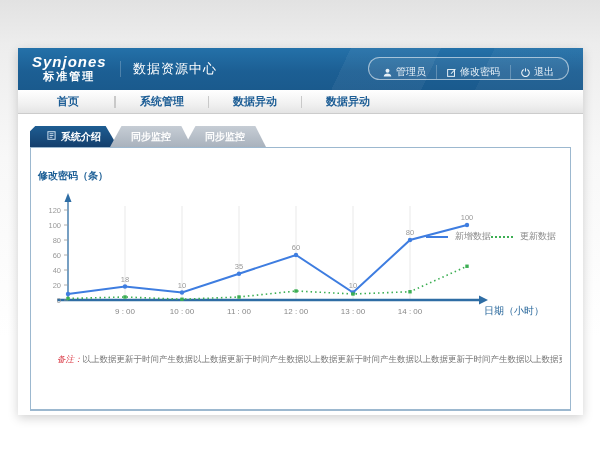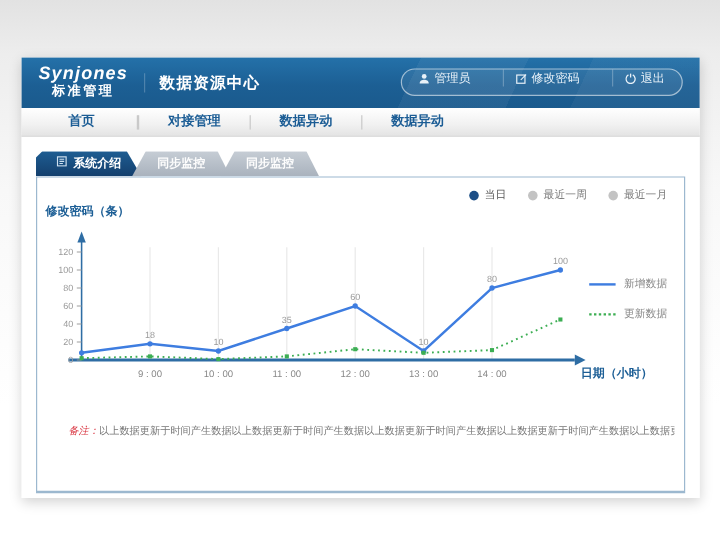--- a/index.html
+++ b/index.html
@@ -12,23 +12,23 @@
 
   
   .header { position:absolute; left:0; top:0; width:100%; height:42px;
     background:linear-gradient(180deg,#2471a9 0%,#1c5f94 55%,#1a5a8d 100%); overflow:hidden; }
   .header::after { content:""; position:absolute; right:0; top:0; width:340px; height:100%;
     background:linear-gradient(115deg,transparent 30%,rgba(255,255,255,.05) 30%,rgba(255,255,255,.05) 55%,transparent 55%,transparent 70%,rgba(255,255,255,.04) 70%); }
   .logo { position:absolute; left:14px; top:5px; color:#fff; text-align:center; }
   .logo-main { font-size:15px; font-weight:bold; font-style:italic; letter-spacing:1px; line-height:17px; }
   .logo-sub { font-size:11px; font-weight:bold; letter-spacing:2px; line-height:13px; }
   .app-title { position:absolute; left:102px; top:13px; color:#fff; font-size:13px;
-    letter-spacing:1px; padding-left:12px; border-left:1px solid rgba(255,255,255,.22); line-height:16px;font-weight:bold; }
-  .user-pill { position:absolute; right:14px; top:9px; height:23px; display:flex; align-items:flex-start;
-    gap:17px; border:1px solid rgba(255,255,255,.55); border-radius:12px;
+    letter-spacing:1px; padding-left:12px; border-left:1px solid rgba(255,255,255,.22); line-height:16px; }
+  .user-pill { position:absolute; right:14px; top:9px; height:23px; display:flex; align-items:flex-end;
+    gap:0; border:1px solid rgba(255,255,255,.55); border-radius:12px;
     background:rgba(255,255,255,.07); padding:0 4px; z-index:2; }
   .pill-item { display:flex; align-items:center; gap:4px; color:#e8f1f8; font-size:10px;
     padding:0 10px; cursor:pointer; }
   .pill-item + .pill-item { border-left:1px solid rgba(255,255,255,.25); }
   .pill-icon svg { display:block; }
 
   
   .nav { position:absolute; left:0; top:42px; width:100%; height:24px;
     background:linear-gradient(180deg,#ffffff 0%,#f1f1f1 60%,#e4e4e4 100%);
     border-bottom:1px solid #cccccc; display:flex; align-items:center; padding-left:4px; }
@@ -51,25 +51,25 @@
   .panel { position:absolute; left:12px; top:33px; width:541px; height:264px;
     border:1px solid #9cb8cf; border-bottom-width:2px; background:#fff; }
 
   .radio-group { position:absolute; top:8px; right:14px; display:flex; gap:18px; }
   .radio-opt { display:flex; align-items:center; gap:5px; font-size:9px; color:#777; cursor:pointer; }
   .radio-dot { width:8px; height:8px; border-radius:50%; background:#c3c3c3; }
   .radio-opt.selected .radio-dot { background:#1d4f87; }
   .radio-opt.selected { color:#555; }
 
   .y-axis-label { position:absolute; left:7px; top:21px; color:#1d5f96; font-size:10px; font-weight:bold; }
-  .x-axis-label { position:absolute; left:453px; top:156px; color:#1d5f96; font-size:10px; font-weight:bold; }
+  .x-axis-label { position:absolute; left:453px; top:156px; color:#1d5f96; font-size:10px; font-weight:normal; }
 
   .chart-svg { position:absolute; left:0; top:0; width:539px; height:260px; }
 
-  .chart-legend { position:absolute; right:14px; top:82px; display:flex; flex-direction:column; gap:12px; }
+  .chart-legend { position:absolute; right:14px; top:82px; display:flex; flex-direction:row; }
   .legend-item { display:flex; align-items:center; gap:7px; font-size:9px; color:#888; cursor:pointer; }
   .legend-swatch { width:22px; height:0; border-top:2px solid; }
   .legend-swatch.dotted { border-top-style:dotted; }
 
   .note { position:absolute; left:26px; right:8px; top:206px; font-size:8.5px; color:#777;
     white-space:nowrap; overflow:hidden; }
   .note-label { color:#d9333f;font-style:italic; }
 </style>
 </head>
 <body>
@@ -110,21 +110,21 @@
         </span>
         <span>退出</span>
       </div>
     </div>
   </div>
 
   <div class="nav">
     <div class="nav-item">首页</div>
     <div class="nav-divider"></div>
     <div class="nav-divider"></div>
-    <div class="nav-item">对接管理</div>
+    <div class="nav-item">系统管理</div>
     <div class="nav-divider"></div>
     <div class="nav-item">数据异动</div>
     <div class="nav-divider"></div>
     <div class="nav-item">数据异动</div>
   </div>
 
   <div class="content">
 
     <div class="tabs">
       <div class="tab tab-active">
@@ -137,34 +137,20 @@
             </svg>
         </span>
         <span>系统介绍</span>
       </div>
       <div class="tab tab-gray">同步监控</div>
       <div class="tab tab-gray">同步监控</div>
     </div>
 
     <div class="panel">
 
-      <div class="radio-group">
-        <div class="radio-opt selected">
-          <span class="radio-dot"></span>
-          <span>当日</span>
-        </div>
-        <div class="radio-opt">
-          <span class="radio-dot"></span>
-          <span>最近一周</span>
-        </div>
-        <div class="radio-opt">
-          <span class="radio-dot"></span>
-          <span>最近一月</span>
-        </div>
-      </div>
 
       <div class="y-axis-label">修改密码（条）</div>
 
       <svg class="chart-svg" viewBox="0 0 539 260">
           <line x1="94" y1="58" x2="94" y2="152" stroke="#e9e9e9" stroke-width="1"></line>
           <line x1="151" y1="58" x2="151" y2="152" stroke="#e9e9e9" stroke-width="1"></line>
           <line x1="208" y1="58" x2="208" y2="152" stroke="#e9e9e9" stroke-width="1"></line>
           <line x1="265" y1="58" x2="265" y2="152" stroke="#e9e9e9" stroke-width="1"></line>
           <line x1="322" y1="58" x2="322" y2="152" stroke="#e9e9e9" stroke-width="1"></line>
           <line x1="379" y1="58" x2="379" y2="152" stroke="#e9e9e9" stroke-width="1"></line>

